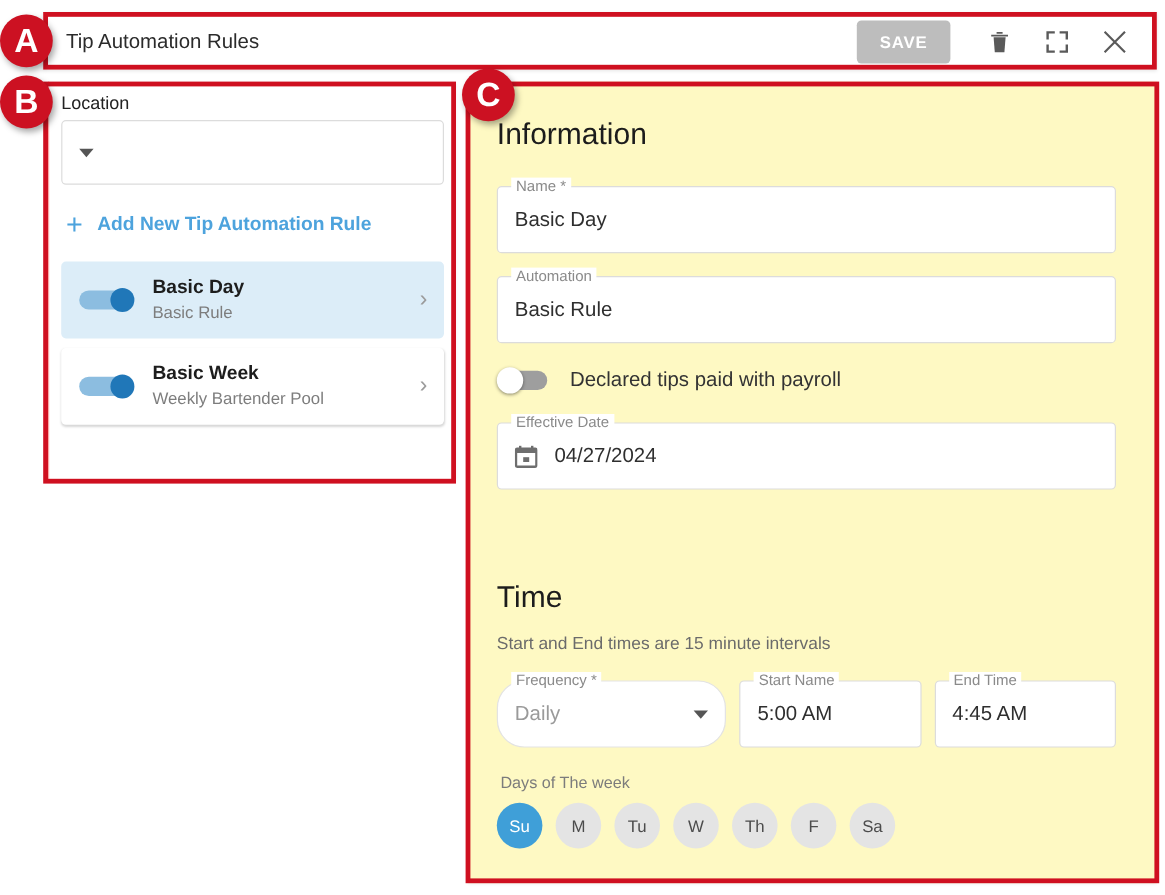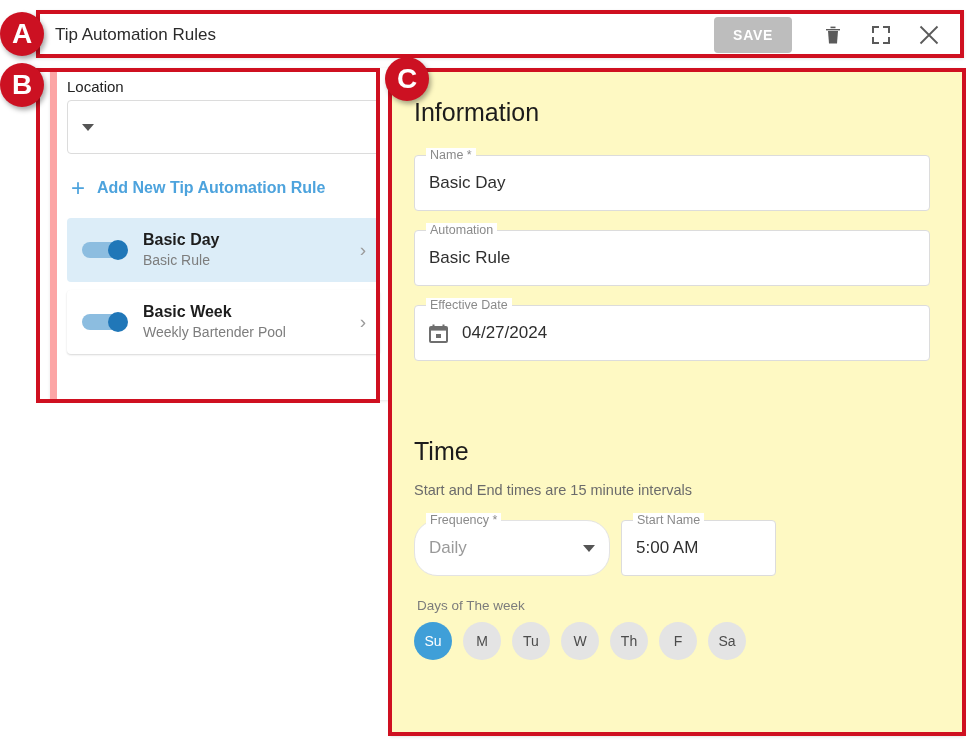--- a/index.html
+++ b/index.html
@@ -76,25 +76,25 @@
     width: 42px; height: 42px;
     display: flex; align-items: center; justify-content: center;
     margin-right: 6px;
     cursor: pointer;
   }
   .hicon:last-child { margin-right: 14px; }
 
   
   .left-panel {
     position: absolute;
-    left: 50px; top: 68px;
+    left: 40px; top: 68px;
     width: 340px; height: 332px;
     background: #ffffff;
     box-sizing: border-box;
-    border-left: 7px solid #fca5a5;
+    border-left: 1px solid #fca5a5;
     box-shadow: 0 1px 3px rgba(0,0,0,0.10);
   }
   .loc-label {
     font-size: 15px;
     color: #222;
     padding: 10px 0 5px 10px;
   }
   .loc-select {
     margin: 0 10px;
     height: 54px;
@@ -384,20 +384,27 @@
       <div class="field">
         <span class="field-legend">Name *</span>
         <span class="field-value">Basic Day</span>
       </div>
 
       <div class="field">
         <span class="field-legend">Automation</span>
         <span class="field-value">Basic Rule</span>
       </div>
 
+      <div class="toggle-row">
+        <div class="sw-off">
+          <div class="track"></div>
+            <div class="thumb"></div>
+        </div>
+        <span class="toggle-label">Declared tips paid with payroll</span>
+      </div>
 
       <div class="field">
         <span class="field-legend">Effective Date</span>
         <span class="field-icon">
           <svg width="19" height="19" viewBox="0 0 19 19" aria-hidden="true">
             <rect x="1" y="3" width="17" height="15" rx="1" fill="none" stroke="#6e6e6e" stroke-width="2"></rect>
             <path d="M1 4h17v2.6H1z" fill="#6e6e6e"></path>
             <path d="M4.5 0.5v3M14.5 0.5v3" stroke="#6e6e6e" stroke-width="2"></path>
             <rect x="7" y="10" width="5" height="4" fill="#6e6e6e"></rect>
           </svg>
@@ -414,20 +421,24 @@
           <span class="field-legend">Frequency *</span>
           <span class="field-value muted">Daily</span>
           <span class="caret"></span>
         </div>
 
         <div class="field f-start">
           <span class="field-legend">Start Name</span>
           <span class="field-value">5:00 AM</span>
         </div>
 
+        <div class="field f-end">
+          <span class="field-legend">End Time</span>
+          <span class="field-value">4:45 AM</span>
+        </div>
       </div>
 
       <div class="dow-label">Days of The week</div>
       <div class="dow-row">
         <div class="dow active">Su</div>
         <div class="dow">M</div>
         <div class="dow">Tu</div>
         <div class="dow">W</div>
         <div class="dow">Th</div>
         <div class="dow">F</div>

